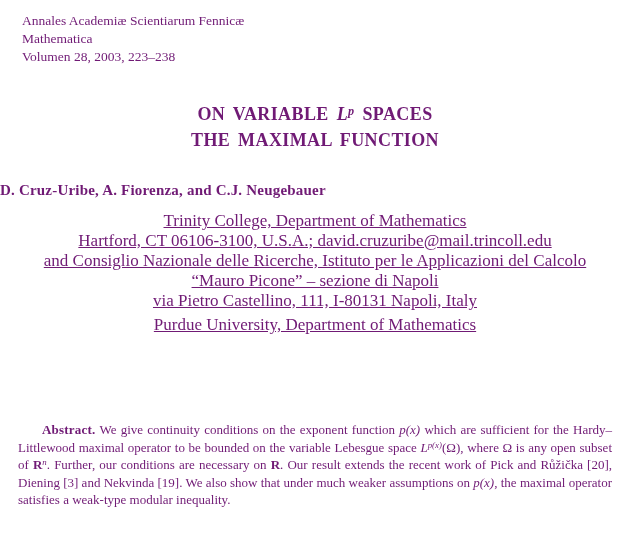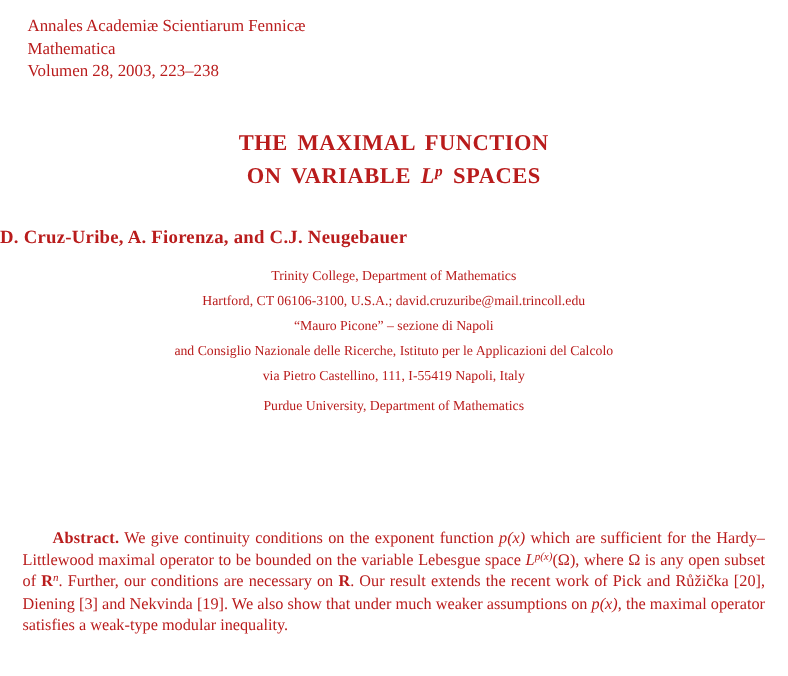--- a/index.html
+++ b/index.html
@@ -5,21 +5,21 @@
   html, body {
     margin: 0;
     padding: 0;
     background: #ffffff;
   }
   .page {
     position: relative;
     width: 630px;
     height: 541px;
     background: #ffffff;
-    color: #b91c1c;
+    color: #701a75;
     font-family: "Liberation Serif", "DejaVu Serif", serif;
     overflow: hidden;
   }
   
   .journal {
     position: absolute;
     top: 12px;
     left: 22px;
     font-size: 13.5px;
     line-height: 18px;
@@ -50,22 +50,23 @@
     line-height: 19px;
     letter-spacing: 0.2px;
   }
   
   .affiliations {
     position: absolute;
     top: 211px;
     left: 0;
     width: 100%;
     text-align: center;
-    font-size: 11px;
+    font-size: 17px;
     line-height: 20px;
+    text-decoration: underline;
   }
   .affil-group.gap-top { margin-top: 4px; }
   
   .abstract {
     position: absolute;
     top: 421px;
     left: 18px;
     width: 594px;
     margin: 0;
     font-size: 13px;
@@ -89,35 +90,35 @@
 
 <div class="page">
 
   <div class="journal">
     <div>Annales Academiæ Scientiarum Fennicæ</div>
     <div>Mathematica</div>
     <div>Volumen 28, 2003, 223–238</div>
   </div>
 
   <div class="title-block">
+    <div><span>ON VARIABLE </span><span class="mi">L</span><sup class="msup"><span class="mi">p</span></sup><span> SPACES</span></div>
     <div>THE MAXIMAL FUNCTION</div>
-    <div><span>ON VARIABLE </span><span class="mi">L</span><sup class="msup"><span class="mi">p</span></sup><span> SPACES</span></div>
   </div>
 
   <div class="authors">D. Cruz-Uribe, A. Fiorenza, and C.J. Neugebauer</div>
 
   <div class="affiliations">
     <div class="affil-group">
       <div>Trinity College, Department of Mathematics</div>
       <div>Hartford, CT 06106-3100, U.S.A.; david.cruzuribe@mail.trincoll.edu</div>
     </div>
     <div class="affil-group">
+      <div>and Consiglio Nazionale delle Ricerche, Istituto per le Applicazioni del Calcolo</div>
       <div>“Mauro Picone” – sezione di Napoli</div>
-      <div>and Consiglio Nazionale delle Ricerche, Istituto per le Applicazioni del Calcolo</div>
-      <div>via Pietro Castellino, 111, I-55419 Napoli, Italy</div>
+      <div>via Pietro Castellino, 111, I-80131 Napoli, Italy</div>
     </div>
     <div class="affil-group gap-top">
       <div>Purdue University, Department of Mathematics</div>
     </div>
   </div>
 
   <p class="abstract"><b class="abstract-label">Abstract.</b><span> We give continuity conditions on the exponent function </span><span class="mi">p(x)</span><span> which are sufficient for the Hardy–Littlewood maximal operator to be bounded on the variable Lebesgue space </span><span class="mi">L</span><sup class="msup"><span class="mi">p(x)</span></sup><span>(Ω)</span><span>, where </span><span>Ω</span><span> is any open subset of </span><span class="mb">R</span><sup class="msup"><span class="mi">n</span></sup><span>. Further, our conditions are necessary on </span><span class="mb">R</span><span>. Our result extends the recent work of Pick and Růžička [20], Diening [3] and Nekvinda [19]. We also show that under much weaker assumptions on </span><span class="mi">p(x)</span><span>, the maximal operator satisfies a weak-type modular inequality.</span></p>
 
 </div>
 

